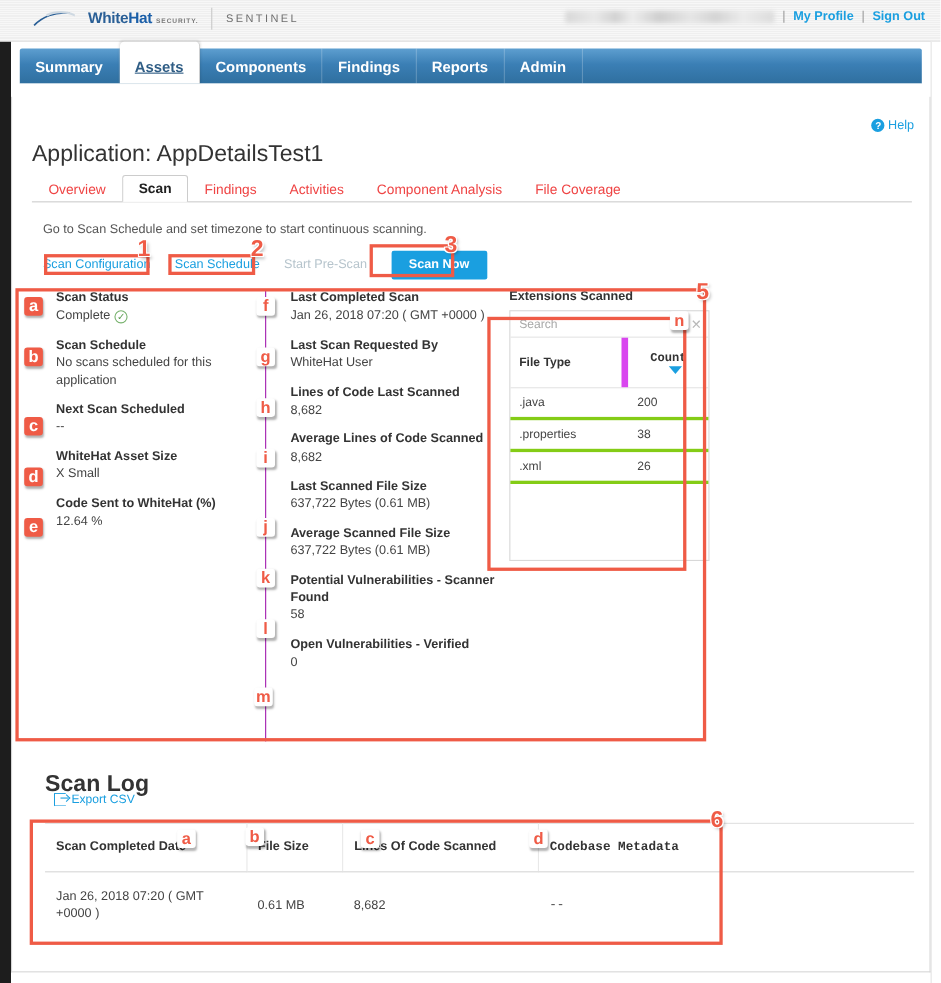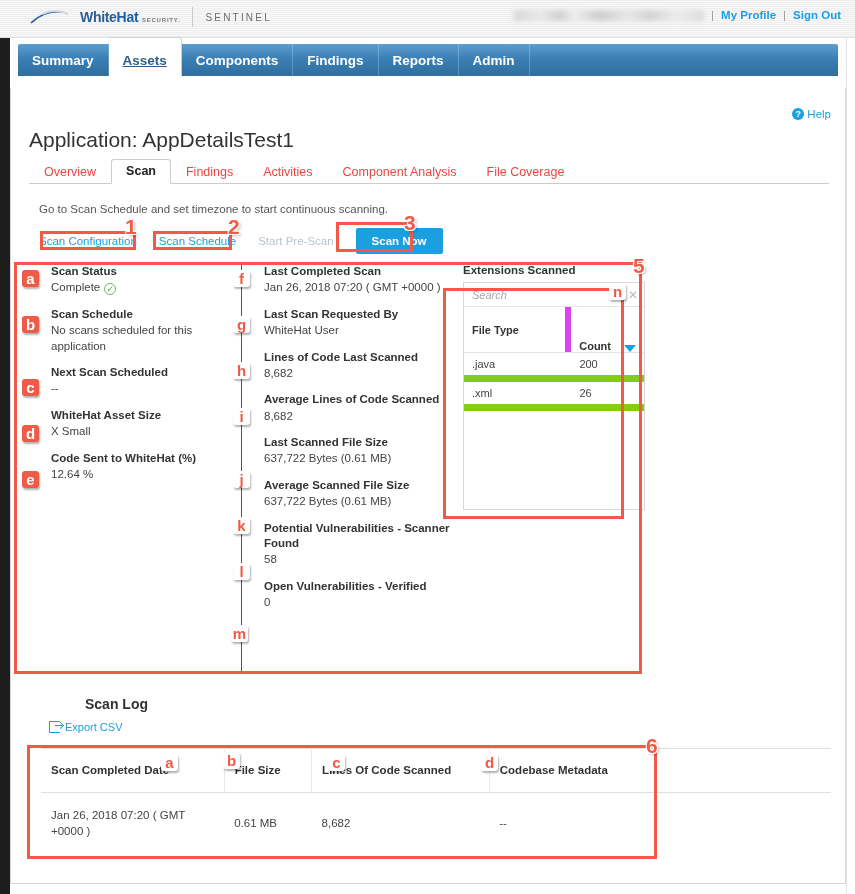--- a/index.html
+++ b/index.html
@@ -192,47 +192,46 @@
     display: flex; flex-direction: column;
   }
   .ext-search {
     height: 24px; border-bottom: 1px solid #e4e4e4;
     display: flex; align-items: center; padding: 0 6px;
   }
   .ext-search input {
     flex: 1; border: none; outline: none;
     font-size: 11px; color: #444; font-family: "Liberation Sans", sans-serif;
     background: transparent;
-    font-style: italic;
   }
   .ext-search input::placeholder { color: #a8a8a8; }
   .ext-clear { color: #b9b9b9; font-size: 12px; cursor: pointer; padding-left: 4px; }
   .ext-thead {
     display: flex; height: 46px; border-bottom: 1px solid #e4e4e4;
   }
   .ext-th {
     font-size: 11px; font-weight: bold; color: #333333;
     display: flex; align-items: center; padding: 0 8px;
   }
   .ext-th.type { width: 108px; border-right: 6px solid #d946ef; }
-  .ext-th.count { width: 73px; flex-direction: row; align-items: flex-end; justify-content: center; gap: 1px; }
+  .ext-th.count { width: 73px; flex-direction: column; align-items: center; justify-content: center; gap: 1px; font-family: Liberation Mono, monospace; }
   .sort-caret {
     width: 0; height: 0; border-left: 6px solid transparent;
     border-right: 6px solid transparent; border-top: 7px solid #1a9fe0;
     margin-left: 12px;
   }
-  .ext-tr { display: flex; height: 29px; border-bottom: 7px solid #84cc16; text-align: center; }
+  .ext-tr { display: flex; height: 29px; border-bottom: 3px solid #84cc16; text-align: center; }
   .ext-td { font-size: 11px; color: #444444; display: flex; align-items: center; padding: 0 8px; }
   .ext-td.type { width: 108px; }
   .ext-td.count { width: 73px; }
 
   
   .scanlog-title {
     position: absolute; left: 30px; top: 596px;
-    font-size: 14px; color: #333333; margin-left: 44px;
+    font-size: 21px; color: #333333;
   }
   .export-csv {
     position: absolute; left: 38px; top: 633px;
     font-size: 11px; color: #1a9fe0; text-decoration: none;
     display: flex; align-items: center; gap: 5px; cursor: pointer;
   }
   .export-icon {
     width: 11px; height: 12px; position: relative;
     border: 1.4px solid #1a9fe0; border-right: none; border-radius: 1px;
   }
@@ -261,21 +260,21 @@
     line-height: 1.32;
   }
   .logtable th:last-child { border-right: none; }
   .logtable td {
     font-size: 11.5px; color: #444444; vertical-align: middle;
     padding: 14px 10px; line-height: 1.4;
   }
   .col-w1 { width: 134px; }
   .col-w2 { width: 64px; }
   .col-w3 { width: 130px; }
-  .col-w4 { width: 250px; }
+  .col-w4 { width: 250px; font-family: Liberation Mono, monospace; }
 
   
   .anno-box {
     position: absolute; border: 3px solid #ef5b46;
     pointer-events: none; z-index: 40;
   }
   .anno-num {
     position: absolute; z-index: 50;
     color: #ef5b46; font-size: 21px; font-weight: bold;
     font-family: "Liberation Sans", sans-serif;
@@ -441,20 +440,24 @@
               <span>Count</span>
               <span class="sort-caret"></span>
             </div>
           </div>
           <div id="ext-rows">
               <div class="ext-tr">
                 <div class="ext-td type">.java</div>
                 <div class="ext-td count">200</div>
               </div>
               <div class="ext-tr">
+                <div class="ext-td type">.properties</div>
+                <div class="ext-td count">38</div>
+              </div>
+              <div class="ext-tr">
                 <div class="ext-td type">.xml</div>
                 <div class="ext-td count">26</div>
               </div>
             </div>
         </div>
       </div>
     </div>
 
     <h2 class="scanlog-title">Scan Log</h2>
     <a class="export-csv" href="#">

